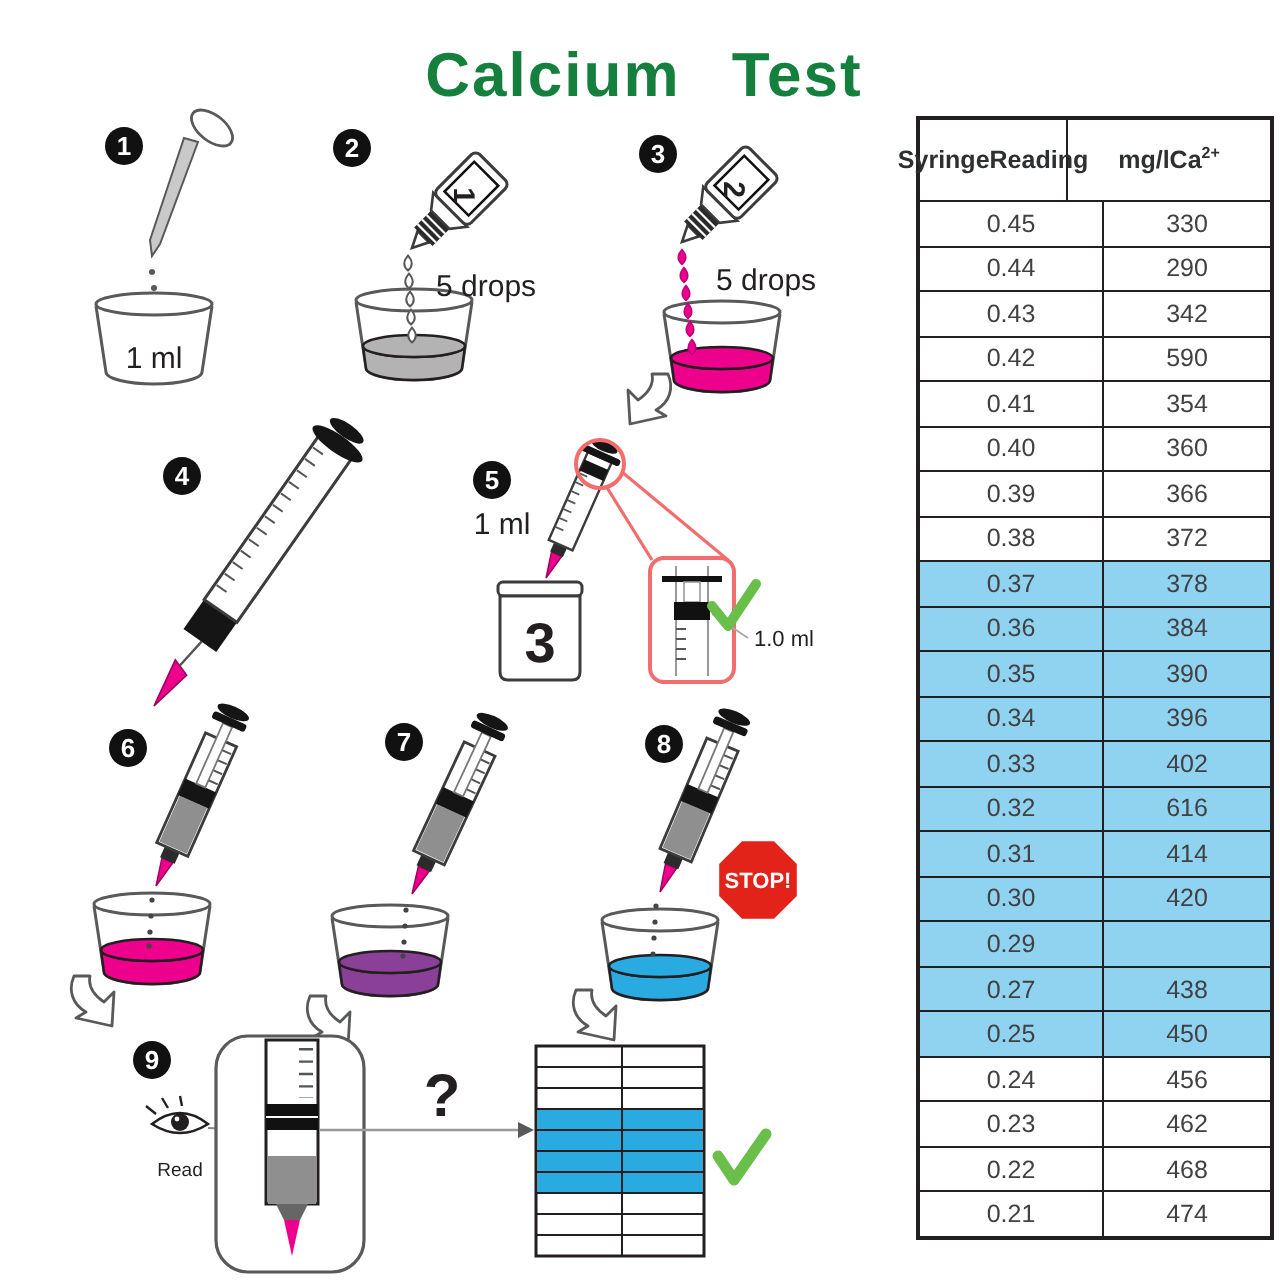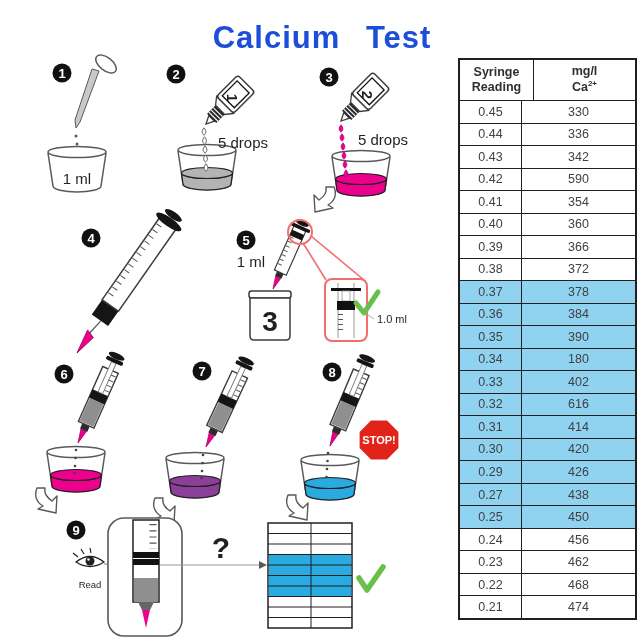--- a/index.html
+++ b/index.html
@@ -1,43 +1,43 @@
 <!DOCTYPE html>
 <html><head>
 <meta charset="utf-8">
 <style>
   html,body{margin:0;padding:0;background:#fff;}
   #stage{position:relative;width:640px;height:640px;background:#fff;overflow:hidden;
          font-family:"Liberation Sans",sans-serif;}
   #page-title{position:absolute;left:172px;top:20px;width:300px;text-align:center;
-      font-size:31px;font-weight:bold;color:#1d4ed8;word-spacing:16px;letter-spacing:1px;}
+      font-size:31px;font-weight:bold;color:#15803d;word-spacing:16px;letter-spacing:1px;}
   #diagram{position:absolute;left:0;top:0;}
   
   .badge-num{fill:#fff;font-weight:bold;font-size:13px;text-anchor:middle;}
   .lbl{fill:#231f20;font-size:15px;}
   .lbl-mid{fill:#231f20;font-size:15px;text-anchor:middle;}
   .jar-num{fill:#231f20;font-size:28px;font-weight:bold;text-anchor:middle;}
   .bottle-num{fill:#231f20;font-size:15px;font-weight:bold;text-anchor:middle;}
   .small-lbl{fill:#231f20;font-size:11px;}
   .stop-lbl{fill:#fff;font-size:11px;font-weight:bold;text-anchor:middle;}
   .read-lbl{fill:#231f20;font-size:9.5px;text-anchor:middle;}
   .q-lbl{fill:#231f20;font-size:30px;font-weight:bold;text-anchor:middle;}
   
   .table-panel{position:absolute;left:458px;top:58px;width:179px;height:562px;
       border:2px solid #231f20;background:#fff;display:flex;flex-direction:column;
       box-sizing:border-box;color:#414042;}
   .thead{display:flex;height:40px;flex:0 0 40px;font-weight:bold;font-size:12.5px;
       line-height:1.2;color:#2e2f31;}
-  .th{display:flex;flex-direction:column;justify-content:center;align-items:center;box-sizing:border-box;}
+  .th{display:flex;flex-direction:row;justify-content:center;align-items:center;box-sizing:border-box;}
   .th.c1{width:74px;border-right:1.5px solid #231f20;}
   .th.c2{flex:1;}
   .tbody{flex:1;display:flex;flex-direction:column;}
   .trow{flex:1;display:flex;border-top:1px solid #231f20;font-size:12.5px;}
   .trow .td{display:flex;align-items:center;justify-content:center;box-sizing:border-box;}
-  .trow .td.c1{width:62px;border-right:1.5px solid #231f20;}
+  .trow .td.c1{width:92px;border-right:1.5px solid #231f20;}
   .trow .td.c2{flex:1;}
   .trow.hl{background:#8fd3f1;justify-content:space-between;}
   sup{font-size:8px;}
 </style>
 </head>
 <body>
 
 <div id="stage">
 
   <div id="page-title">Calcium Test</div>
@@ -323,21 +323,21 @@
         <span><span>Ca</span><sup>2+</sup></span>
       </div>
     </div>
     <div class="tbody">
         <div class="trow">
           <div class="td c1">0.45</div>
           <div class="td c2">330</div>
         </div>
         <div class="trow">
           <div class="td c1">0.44</div>
-          <div class="td c2">336</div>
+          <div class="td c2">290</div>
         </div>
         <div class="trow">
           <div class="td c1">0.43</div>
           <div class="td c2">342</div>
         </div>
         <div class="trow">
           <div class="td c1">0.42</div>
           <div class="td c2">590</div>
         </div>
         <div class="trow">
@@ -363,41 +363,40 @@
         <div class="trow hl">
           <div class="td c1">0.36</div>
           <div class="td c2">384</div>
         </div>
         <div class="trow hl">
           <div class="td c1">0.35</div>
           <div class="td c2">390</div>
         </div>
         <div class="trow hl">
           <div class="td c1">0.34</div>
-          <div class="td c2">180</div>
+          <div class="td c2">396</div>
         </div>
         <div class="trow hl">
           <div class="td c1">0.33</div>
           <div class="td c2">402</div>
         </div>
         <div class="trow hl">
           <div class="td c1">0.32</div>
           <div class="td c2">616</div>
         </div>
         <div class="trow hl">
           <div class="td c1">0.31</div>
           <div class="td c2">414</div>
         </div>
         <div class="trow hl">
           <div class="td c1">0.30</div>
           <div class="td c2">420</div>
         </div>
         <div class="trow hl">
           <div class="td c1">0.29</div>
-          <div class="td c2">426</div>
         </div>
         <div class="trow hl">
           <div class="td c1">0.27</div>
           <div class="td c2">438</div>
         </div>
         <div class="trow hl">
           <div class="td c1">0.25</div>
           <div class="td c2">450</div>
         </div>
         <div class="trow">

